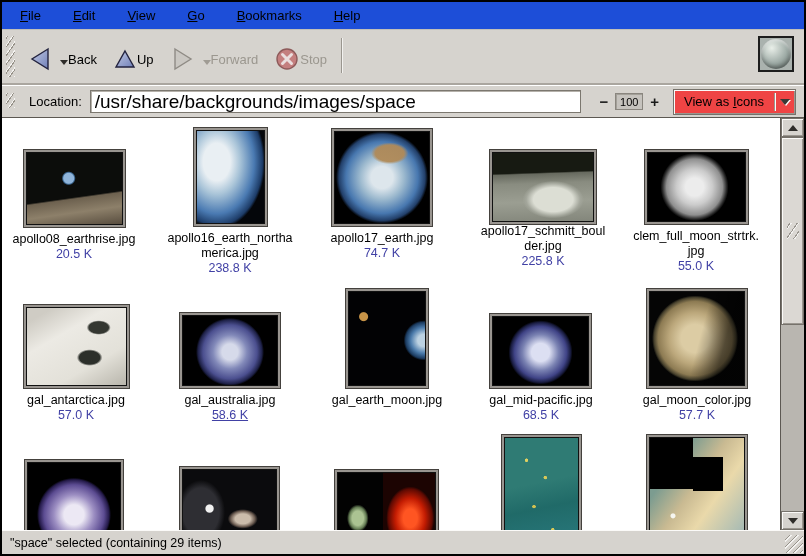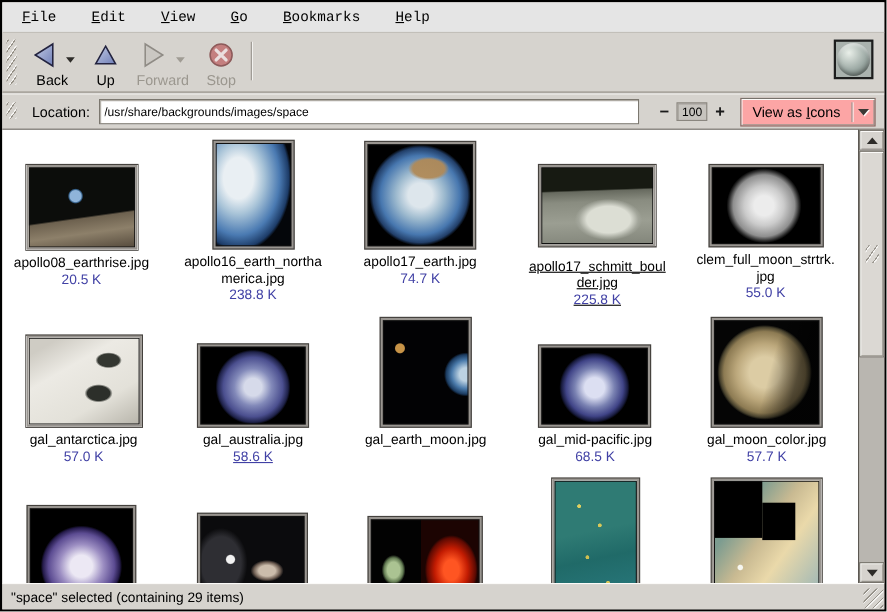--- a/index.html
+++ b/index.html
@@ -10,45 +10,44 @@
     width:806px; height:556px;
     border:2px solid #000;
     display:flex; flex-direction:column;
     background:#d6d3ce;
     overflow:hidden;
   }
 
   
   .menubar {
     height:28px; display:flex; align-items:center;
-    padding-left:8px; background:#e5e5e5;
+    padding-left:8px; background:#1d4ed8;
     border-bottom:1px solid #c2bfb9;
     flex:0 0 auto;
-    font-family:Liberation Mono, monospace;
   }
   .menu-item {
     font-size:13px; color:#000; padding:4px 10px; margin-right:12px;
     cursor:default; white-space:nowrap;
   }
   .menu-item u { text-decoration:underline; }
 
   
   .toolbar {
     height:56px; display:flex; align-items:stretch;
     padding:2px 6px 2px 2px; background:#d6d3ce;
     border-bottom:1px solid #fff;
     box-shadow: inset 0 -2px 0 #aaa69f;
     flex:0 0 auto;
   }
   .grip {
     width:9px; margin:4px 4px 6px 2px; align-self:stretch;
     background:repeating-linear-gradient(125deg,#f4f3f1 0 1px,#979289 1px 2px,#d6d3ce 2px 5px);
   }
   .tbtn {
-    display:flex; flex-direction:column; align-items:center; justify-content:flex-start;
+    display:flex; flex-direction:row; align-items:center; justify-content:flex-start;
     padding:4px 7px 2px 7px; border:1px solid transparent; cursor:default;
   }
   .tbtn-iconrow { display:flex; align-items:center; height:28px; }
   .tbtn-label { font-size:13px; color:#000; margin-top:2px; white-space:nowrap; }
   .tbtn.disabled .tbtn-label { color:#9b978f; }
   .chevron {
     width:0; height:0; margin-left:7px; margin-top:8px;
     border-left:4px solid transparent; border-right:4px solid transparent;
     border-top:5px solid #2e2c29;
   }
@@ -71,38 +70,38 @@
     height:32px; display:flex; align-items:center;
     padding:3px 6px 3px 2px; background:#d6d3ce;
     border-bottom:1px solid #5c5852; flex:0 0 auto;
   }
   .loc-label { font-size:13px; color:#000; margin:0 8px 0 10px; white-space:nowrap; }
   .loc-entry {
     flex:1; height:23px; background:#fff;
     border:1px solid #7b776f;
     box-shadow:inset 1px 1px 0 #b5b1aa;
     font-family:"Liberation Sans", sans-serif;
-    font-size:11px; color:#000; padding:0 4px; outline:none;
+    font-size:19px; color:#000; padding:0 4px; outline:none;
   }
   .zoom-ctl {
     display:flex; align-items:center; margin:0 10px 0 14px;
   }
   .zoom-btn {
     font-size:15px; font-weight:bold; color:#1a1a1a; padding:0 4px; cursor:default;
     line-height:1;
   }
   .zoom-level {
     min-width:28px; height:17px; margin:0 3px; text-align:center;
     background:#c6c3be; border:1px solid #8a867f;
     box-shadow:inset 1px 1px 0 #a3a099;
     font-size:11px; line-height:16px; color:#000;
   }
   .viewas {
     display:flex; align-items:stretch; height:26px; margin-right:2px;
-    background:#fca5a5; border:1px solid #76726b;
+    background:#ef4444; border:1px solid #76726b;
     box-shadow:inset 1px 1px 0 #fbfaf8, inset -1px -1px 0 #9a968f;
     cursor:default;
     text-align:center;
   }
   .viewas-label { font-size:13px; color:#000; padding:4px 10px 0 10px; white-space:nowrap; }
   .viewas-label u { text-decoration:underline; }
   .viewas-sep { width:1px; background:#9a968f; box-shadow:1px 0 0 #fbfaf8; margin:3px 0; }
   .viewas-arrow { width:20px; display:flex; align-items:center; justify-content:center; }
   .viewas-arrow span {
     width:0; height:0;
@@ -349,21 +348,21 @@
         </div>
         <div class="file-item">
           <div class="thumb t3" style="left: 330px; top: 11px; width: 100px; height: 97px;"></div>
           <div class="file-label" style="left: 295px; top: 113px;">
             <div class="fname">apollo17_earth.jpg</div>
             <div class="fsize" style="color: rgb(65, 65, 165);">74.7 K</div>
           </div>
         </div>
         <div class="file-item">
           <div class="thumb t4" style="left: 488px; top: 32px; width: 106px; height: 74px;"></div>
-          <div class="file-label" style="left: 456px; top: 117px; text-decoration: underline;">
+          <div class="file-label" style="left: 456px; top: 106px;">
             <div class="fname">apollo17_schmitt_boul</div>
             <div class="fname">der.jpg</div>
             <div class="fsize" style="color: rgb(65, 65, 165);">225.8 K</div>
           </div>
         </div>
         <div class="file-item">
           <div class="thumb t5" style="left: 643px; top: 32px; width: 103px; height: 74px;"></div>
           <div class="file-label" style="left: 609px; top: 111px;">
             <div class="fname">clem_full_moon_strtrk.</div>
             <div class="fname">jpg</div>

